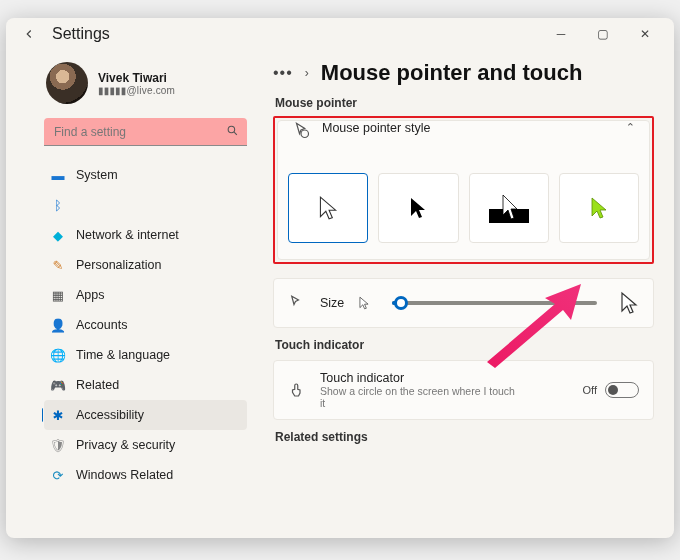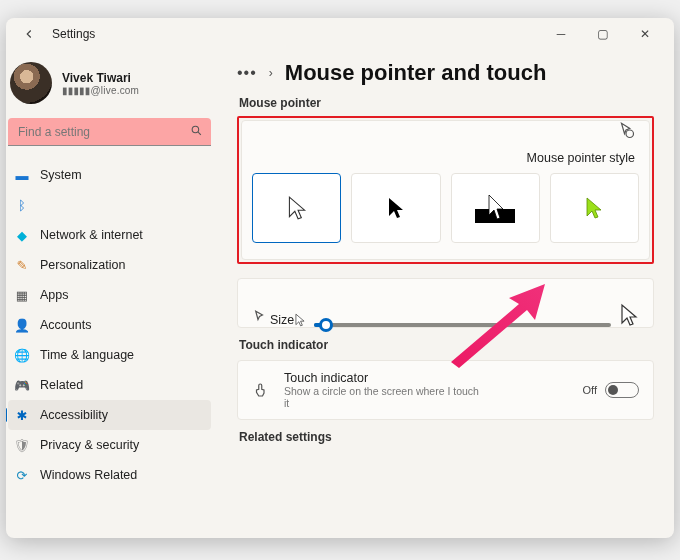--- a/index.html
+++ b/index.html
@@ -1,24 +1,24 @@
 <!DOCTYPE html>
 <html><head>
 <meta charset="utf-8">
 <style>
   * { box-sizing: border-box; margin: 0; padding: 0; font-family: "Segoe UI", sans-serif; }
   body { background: #f0f0f0; width: 680px; height: 560px; overflow: hidden; }
   .window { width: 668px; height: 520px; margin: 18px 6px; background: #f6f4f0; border-radius: 8px; box-shadow: 0 4px 24px rgba(0,0,0,0.25); position: relative; overflow: hidden; }
   .titlebar { height: 32px; display: flex; align-items: center; padding: 0 8px; }
   .back-btn { width: 30px; height: 30px; display:flex; align-items:center; justify-content:center; font-size:14px; color:#444;}
-  .title { font-size: 12px; color: #222; margin-left: 8px; }
+  .title { font-size: 16px; color: #222; margin-left: 8px; }
   .winctrls { margin-left: auto; display: flex; gap: 24px; padding-right: 12px; color:#444; font-size:12px;}
   .winctrls div { width:18px; text-align:center; }
   .app { display: flex; height: calc(100% - 32px); }
-  .sidebar { width: 215px; padding: 8px 10px 10px 2px; overflow:hidden; }
+  .sidebar { width: 215px; padding: 8px 10px 10px 2px; overflow:hidden;margin-left:36px; }
   .profile { display: flex; align-items: center; gap: 10px; padding: 4px 2px 14px 2px; }
   .avatar { width: 42px; height: 42px; border-radius: 50%; background: radial-gradient(circle at 40% 35%, #d9b896 0 18%, #8a6a52 18% 35%, #3a2f26 35% 70%, #18120e 70% 100%); }
   .profile-text .name { font-size: 12px; font-weight: 600; color:#1a1a1a;}
   .profile-text .email { font-size: 10px; color: #666; filter: blur(0.4px); letter-spacing: 0.2px;}
   .searchbox { position: relative; margin-bottom: 14px; }
   .searchbox input { width: 100%; height: 28px; border: none; border-bottom: 1.5px solid #8a8a8a; background: #fca5a5; border-radius: 4px 4px 0 0; padding: 0 28px 0 10px; font-size: 12px; color:#333; outline:none;}
   .searchbox input::placeholder { color:#777; }
   .searchbox .sicon { position:absolute; right:8px; top:6px; color:#555; font-size:13px;}
   .nav { display:flex; flex-direction:column; gap:0; }
   .nav-item { display:flex; align-items:center; gap:10px; height:30px; padding:0 6px; border-radius:4px; font-size:12.5px; color:#222; cursor:default; position:relative;}
@@ -26,29 +26,29 @@
   .nav-item.selected::before { content:""; position:absolute; left:-4px; top:8px; width:3px; height:14px; background:#0067c0; border-radius:2px;}
   .nic { width:16px; height:16px; display:flex; align-items:center; justify-content:center; font-size:13px;}
   .main { flex:1; padding: 10px 20px 0 16px; overflow:hidden; position:relative;}
   .crumb { display:flex; align-items:center; gap:12px; margin-bottom:6px;}
   .crumb .dots { font-size:16px; color:#444; letter-spacing:1px;}
   .crumb .chev { font-size:12px; color:#555;}
   .crumb h1 { font-size:22px; font-weight:600; color:#111;}
   .section-label { font-size:12px; font-weight:600; color:#333; margin:10px 0 6px 2px;}
   .highlight-box { border:2.5px solid #e31b23; padding:2px; border-radius:2px;}
   .card { background:#fcfbf9; border:1px solid #e9e6e0; border-radius:4px; }
-  .card-header { display:flex; align-items:flex-end; height:42px; padding:0 14px; gap:12px;flex-direction:column;}
+  .card-header { display:flex; align-items:flex-start; height:42px; padding:0 14px; gap:12px;}
   .card-header .hicon { width:18px; height:18px; color:#555;}
   .card-header .htext { font-size:12.5px; color:#222;}
   .card-header .hchev { margin-left:auto; font-size:11px; color:#555;}
   .style-row { display:flex; gap:10px; padding:10px 10px 16px 10px;}
   .style-opt { flex:1; height:70px; background:#fff; border:1px solid #e6e3dd; border-radius:4px; display:flex; align-items:center; justify-content:center;}
   .style-opt.sel { border:1.5px solid #0067c0;}
   .size-card { margin-top:14px; }
-  .size-body { display:flex; align-items:flex-end; height:48px; padding:0 14px; }
+  .size-body { display:flex; align-items:center; height:48px; padding:0 14px; gap:14px;}
   .slider { flex:1; height:4px; background:#8a8984; border-radius:2px; position:relative; margin:0 8px;}
   .slider .fill { position:absolute; left:0; top:0; height:100%; width:4%; background:#0067c0; border-radius:2px;}
   .slider .thumb { position:absolute; left:4%; top:50%; transform:translate(-50%,-50%); width:14px; height:14px; border-radius:50%; background:#fff; border:3px solid #0067c0;}
   .touch-card { margin-top:8px;}
   .touch-body { display:flex; align-items:center; padding:10px 14px; gap:14px;}
   .touch-text .t1 { font-size:12.5px; color:#222;}
   .touch-text .t2 { font-size:10.5px; color:#777; max-width:200px;}
   .toggle-wrap { margin-left:auto; display:flex; align-items:center; gap:8px;}
   .toggle-wrap .offlbl { font-size:11px; color:#444;}
   .toggle { width:34px; height:16px; border:1px solid #777; border-radius:10px; position:relative;}

